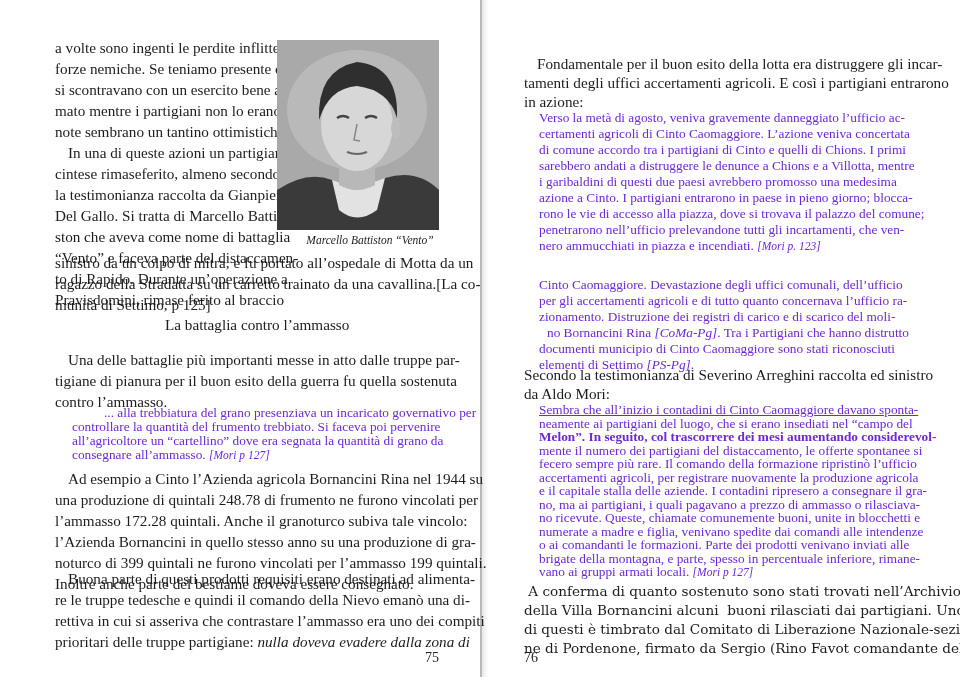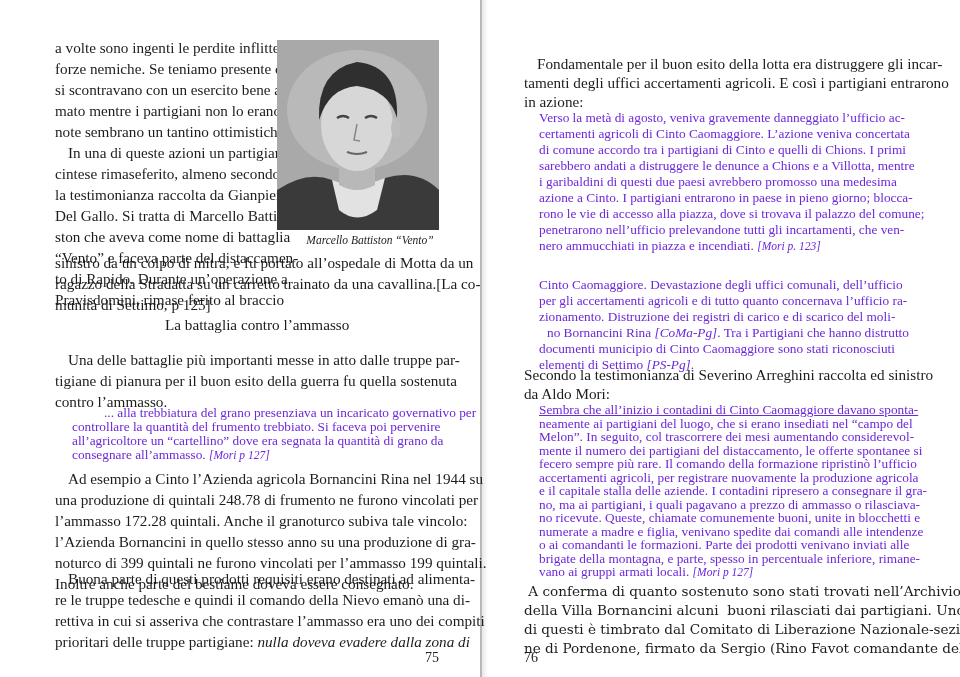--- a/index.html
+++ b/index.html
@@ -194,21 +194,21 @@
 
   <div>
 
     <div class="line just" style="left:42px;top:364px;width:383px;">Secondo la testimonianza di Severino Arreghini raccolta ed sinistro</div>
     <div class="line" style="left:42px;top:383px;">da Aldo Mori:</div>
   </div>
 
   <div>
     <div class="q just" style="left: 57px; top: 402px; width: 356px; text-decoration: underline;">Sembra che all’inizio i contadini di Cinto Caomaggiore davano sponta-</div>
     <div class="q just" style="left: 57px; top: 415.5px; width: 356px;">neamente ai partigiani del luogo, che si erano insediati nel “campo del</div>
-    <div class="q just" style="left: 57px; top: 429px; width: 356px;">Melon”. In seguito, col trascorrere dei mesi aumentando considerevol-</div>
+    <div class="q just" style="left: 57px; top: 429px; width: 356px; font-weight: bold;">Melon”. In seguito, col trascorrere dei mesi aumentando considerevol-</div>
     <div class="q just" style="left: 57px; top: 442.5px; width: 356px;">mente il numero dei partigiani del distaccamento, le offerte spontanee si</div>
     <div class="q just" style="left: 57px; top: 456px; width: 356px;">fecero sempre più rare. Il comando della formazione ripristinò l’ufficio</div>
     <div class="q just" style="left: 57px; top: 469.5px; width: 356px;">accertamenti agricoli, per registrare nuovamente la produzione agricola</div>
     <div class="q just" style="left: 57px; top: 483px; width: 356px;">e il capitale stalla delle aziende. I contadini ripresero a consegnare il gra-</div>
     <div class="q just" style="left: 57px; top: 496.5px; width: 356px;">no, ma ai partigiani, i quali pagavano a prezzo di ammasso o rilasciava-</div>
     <div class="q just" style="left: 57px; top: 510px; width: 356px;">no ricevute. Queste, chiamate comunemente buoni, unite in blocchetti e</div>
     <div class="q just" style="left: 57px; top: 523.5px; width: 356px;">numerate a madre e figlia, venivano spedite dai comandi alle intendenze</div>
     <div class="q just" style="left: 57px; top: 537px; width: 356px;">o ai comandanti le formazioni. Parte dei prodotti venivano inviati alle</div>
     <div class="q just" style="left: 57px; top: 550.5px; width: 356px;">brigate della montagna, e parte, spesso in percentuale inferiore, rimane-</div>
     <div class="q" style="left: 57px; top: 564px;">

